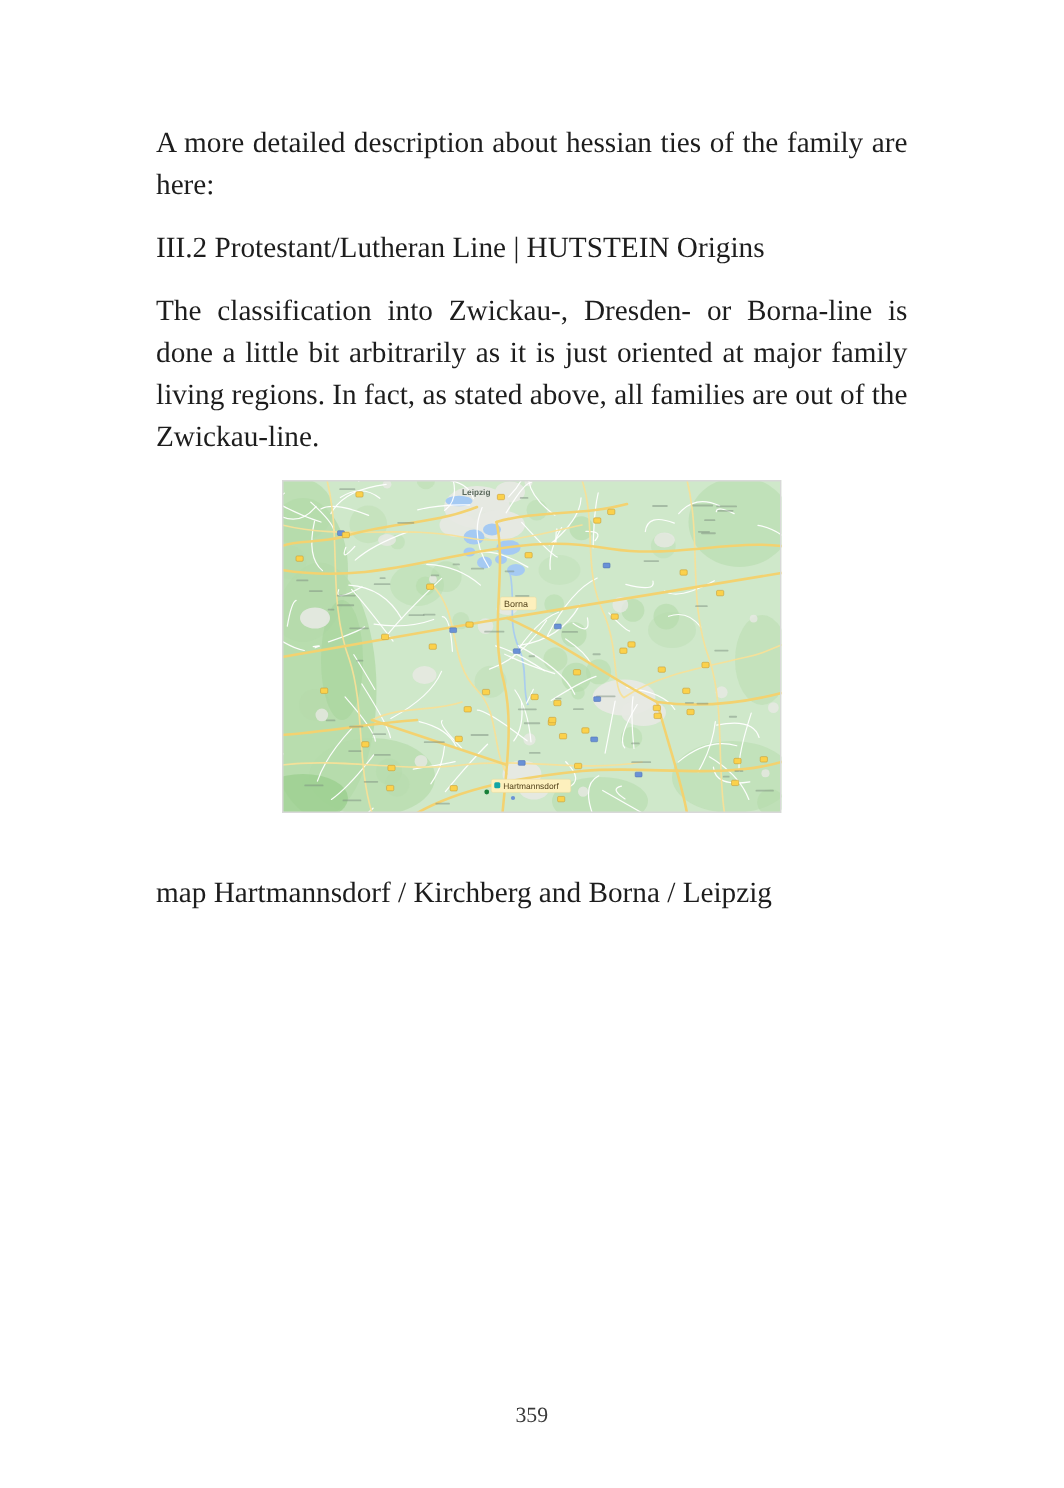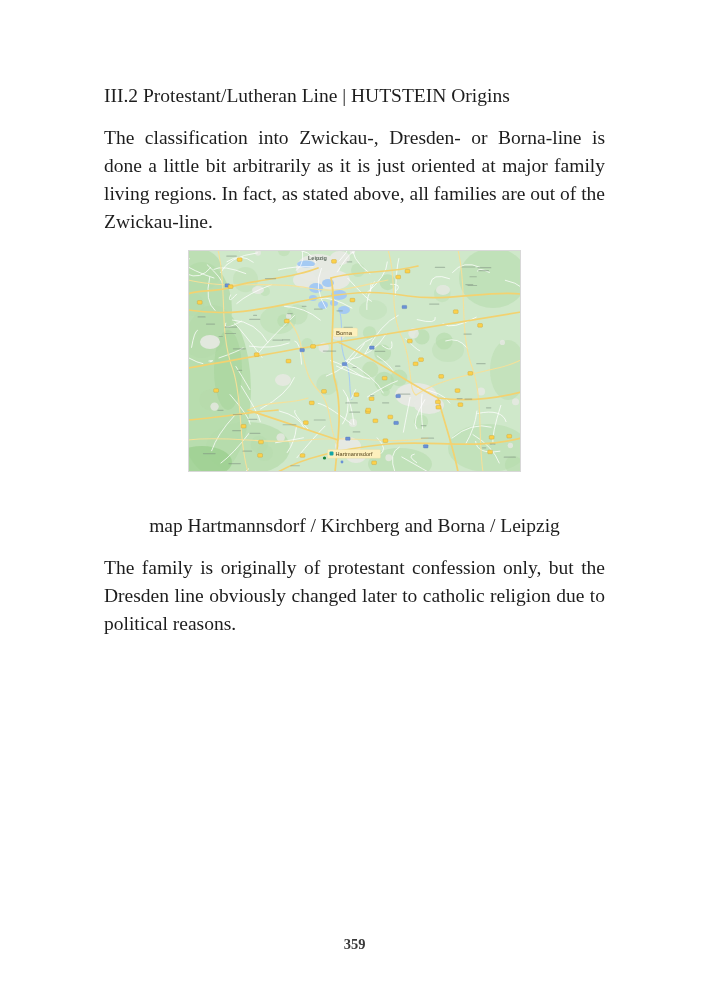--- a/index.html
+++ b/index.html
@@ -6,33 +6,34 @@
   body{
     width:709px;height:992px;background:#ffffff;position:relative;overflow:hidden;
     font-family:"Liberation Serif",serif;color:#1d1d1d;
   }
   .content{position:absolute;left:104px;top:82px;width:501px;}
   .content p{
     margin:0 0 14px 0;font-size:19.5px;line-height:28px;
     text-align:justify;text-justify:inter-word;
   }
   p.heading{text-align:left;}
-  p.caption{text-align:center;}
+  p.caption{text-align:left;}
   figure.map-figure{margin:0 auto 40px auto;width:333px;padding:0;}
   figure.map-figure svg{display:block;}
   .page-number{
     position:absolute;top:936px;left:0;width:709px;text-align:center;
-    font-size:14.5px;color:#3a3a3a;font-weight:bold;
+    font-size:14.5px;color:#3a3a3a;
   }
 </style>
 </head>
 <body>
 
 <div class="content">
 
+  <p>A more detailed description about hessian ties of the family are here:</p>
 
   <p class="heading">III.2 Protestant/Lutheran Line | HUTSTEIN Origins</p>
 
   <p>The classification into Zwickau-, Dresden- or Borna-line is done a little bit arbitrarily as it is just oriented at major family living regions. In fact, as stated above, all families are out of the Zwickau-line.</p>
 
   <figure class="map-figure">
     <svg id="map" width="333" height="222" viewBox="0 0 333 222" font-family="Liberation Sans, sans-serif">
       <g id="map-base">
           <rect x="0" y="0" width="333" height="222" fill="#cfe8ca"></rect>
           <ellipse cx="25" cy="140" rx="38" ry="85" fill="#b5dbab" opacity="0.9"></ellipse>
@@ -334,19 +335,18 @@
         <rect x="139.5" y="199.5" width="53" height="8.8" rx="1.2" fill="#fdf0bd" stroke="#e8d89a" stroke-width=".3"></rect>
         <rect id="poi-ico" x="141.5" y="201.5" width="4" height="4" rx="1" fill="#12a5a5"></rect>
         <text x="147.5" y="206.3" font-size="5.6" fill="#54431c">Hartmannsdorf</text>
       </g>
       <rect id="map-frame" x="0.5" y="0.5" width="332" height="221" fill="none" stroke="#d8d8d8"></rect>
     </svg>
   </figure>
 
   <p class="caption">map Hartmannsdorf / Kirchberg and Borna / Leipzig</p>
 
-  <p>The family is originally of protestant confession only, but the Dresden line obviously changed later to catholic religion due to political reasons.</p>
 
 
 
 </div>
 
 <div class="page-number">359</div>
 
 </body></html>

